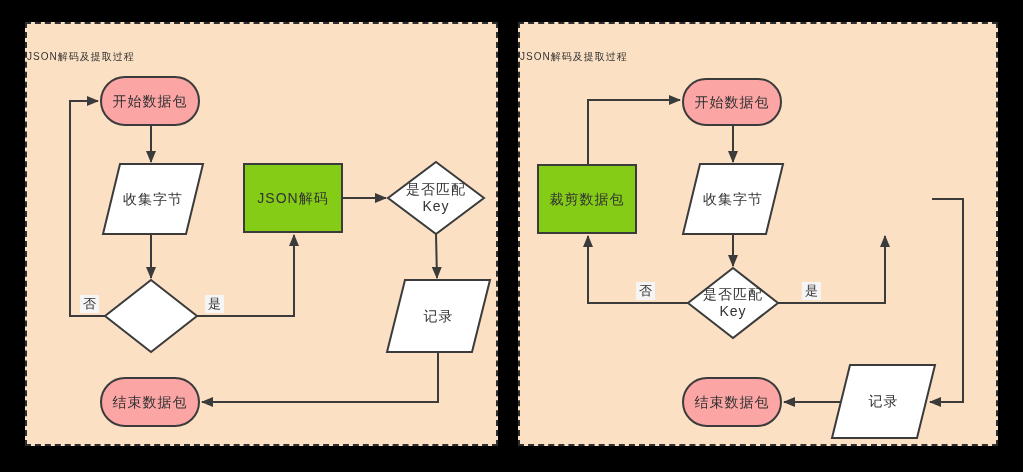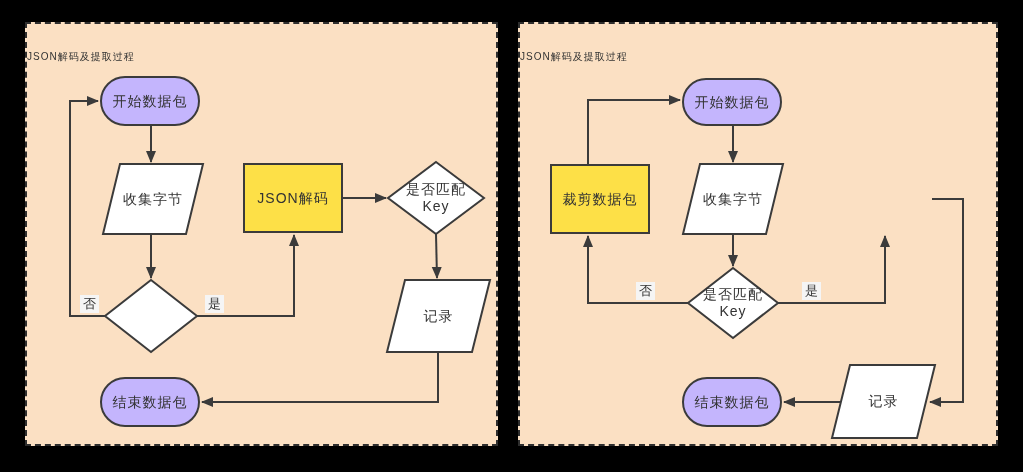--- a/index.html
+++ b/index.html
@@ -46,26 +46,26 @@
     display: flex;
     flex-direction: column;
     align-items: center;
     justify-content: center;
     text-align: center;
     font-size: 14px;
     color: #333333;
     letter-spacing: 1px;
   }
   .stadium {
-    background: #c4b5fd;
+    background: #fca5a5;
     border: 2px solid #3B3B3B;
     border-radius: 25px;
   }
   .proc-rect {
-    background: #fde047;
+    background: #84cc16;
     border: 2px solid #3B3B3B;
   }
   .shape-label {
     pointer-events: none;
     line-height: 17px;
   }
   .edge-label {
     position: absolute;
     background: #F5F5F5;
     color: #333333;
@@ -156,21 +156,21 @@
       <polygon points="330,341 415,341 397,414 312,414" fill="#FFFFFF" stroke="#3B3B3B" stroke-width="2"></polygon>
       <polygon points="213,244 258,279 213,314 168,279" fill="#FFFFFF" stroke="#3B3B3B" stroke-width="2"></polygon>
     </svg>
 
     <div class="diagram-title">JSON解码及提取过程</div>
 
     <div class="node stadium" style="left:162px; top:54px; width:100px; height:48px;">
       <span class="shape-label">开始数据包</span>
     </div>
 
-    <div class="node proc-rect" style="left:17px; top:140px; width:100px; height:70px;margin-left:13px;">
+    <div class="node proc-rect" style="left:17px; top:140px; width:100px; height:70px;">
       <span class="shape-label">裁剪数据包</span>
     </div>
 
     <div class="node" style="left:163px; top:140px; width:100px; height:70px;">
       <span class="shape-label">收集字节</span>
     </div>
 
 
     <div class="node" style="left:168px; top:244px; width:90px; height:70px;">
       <span class="shape-label">是否匹配</span>

